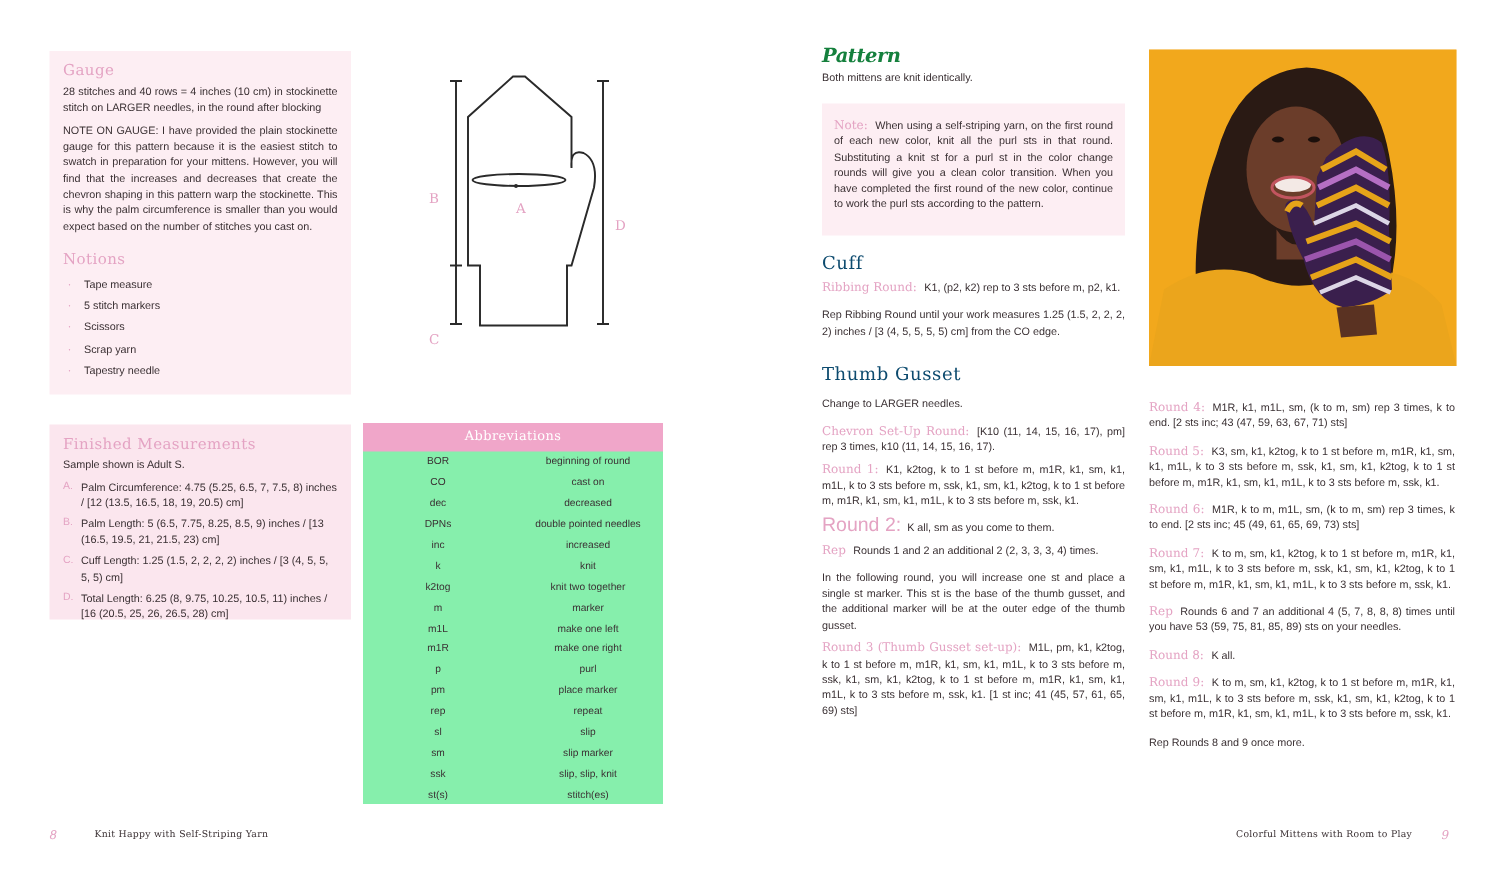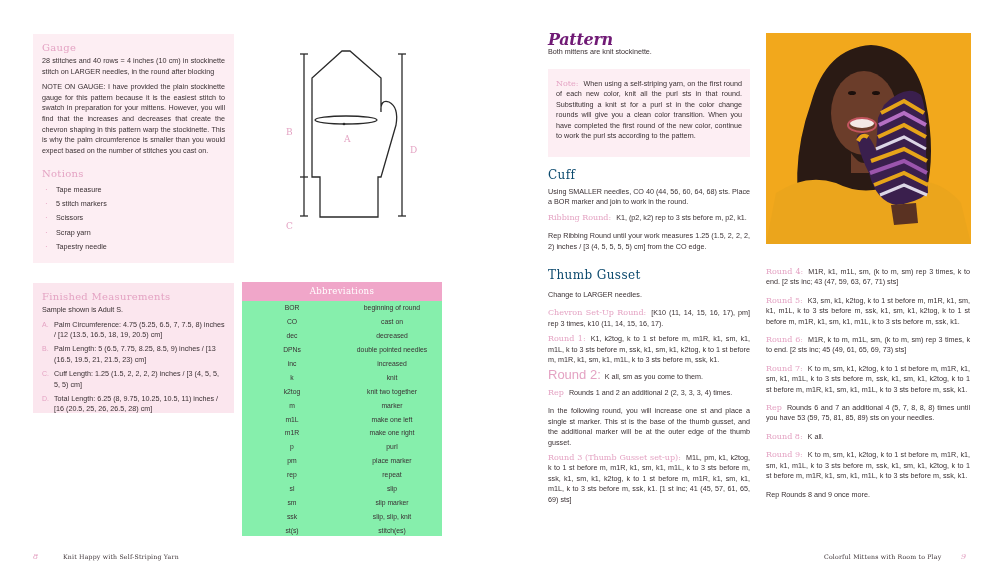--- a/index.html
+++ b/index.html
@@ -37,21 +37,21 @@
   .abbr-head { height: 19px; background: #f0a6c9; color: #fff; text-align: center; font-family: "DejaVu Serif", serif; font-size: 8.6px; line-height: 19px; letter-spacing: 0.3px; }
   .abbr-row { display: flex; height: 13.9px; align-items: center; font-size: 6.8px; color: #3a3033; }
   .abbr-row .abbr-k { width: 100px; text-align: center; }
   .abbr-row .abbr-v { flex: 1; text-align: center; }
 
   
   .folio { position: absolute; top: 552px; font-family: "DejaVu Serif", serif; font-style: italic; color: #e4a3c3; font-size: 8px; }
   .footer-text { position: absolute; top: 553px; font-family: "DejaVu Serif", serif; font-size: 6.2px; color: #3a3033; letter-spacing: 0.2px; }
 
   
-  .pattern-title { position: absolute; left: 548px; top: 30px; font-family: "DejaVu Serif", serif; font-style: italic; font-size: 16px; color: #701a75; font-weight: bold; letter-spacing: -0.3px; }
+  .pattern-title { position: absolute; left: 548px; top: 30px; font-family: "DejaVu Serif", serif; font-style: italic; font-size: 13px; color: #15803d; font-weight: bold; letter-spacing: -0.3px; }
   .pattern-sub { position: absolute; left: 548px; top: 47px; font-size: 7.2px; color: #3a3033; }
   .note-box { position: absolute; left: 548px; top: 69px; width: 202px; height: 88px; background: #fdeef3; padding: 10px 8px 8px 8px; }
   .note-box .para { line-height: 10.4px; }
   .inline-label { font-family: "DejaVu Serif", serif; color: #e4a3c3; font-size: 8px; margin-right: 5px; }
 
   .col-r1 { position: absolute; left: 548px; width: 202px; }
   .col-r2 { position: absolute; left: 766px; width: 204px; }
   .sec-title { font-family: "DejaVu Serif", serif; color: #0c4a6e; font-size: 12px; letter-spacing: 0.4px; }
   .big-label { font-family: "Liberation Sans", sans-serif; color: #e4a3c3; font-size: 13px; margin-right: 4px; }
   .r-para { font-size: 7.2px; line-height: 10.4px; text-align: justify; color: #3a3033; }
@@ -220,29 +220,28 @@
           <span class="abbr-v">stitch(es)</span>
         </div>
       </div>
   </div>
 
   <div class="folio" style="left:33px;">8</div>
   <div class="footer-text" style="left:63px;">Knit Happy with Self-Striping Yarn</div>
 </div>
 
 <div class="pattern-title">Pattern</div>
-<div class="pattern-sub">Both mittens are knit stockinette.</div>
+<div class="pattern-sub">Both mittens are knit identically.</div>
 
 <div class="note-box">
   <p class="para"><span class="inline-label">Note:</span><span>When using a self-striping yarn, on the first round of each new color, knit all the purl sts in that round. Substituting a knit st for a purl st in the color change rounds will give you a clean color transition. When you have completed the first round of the new color, continue to work the purl sts according to the pattern.</span></p>
 </div>
 
 <div class="col-r1" style="top:168px;">
   <div class="sec-title">Cuff</div>
-  <p class="r-para gap4">Using SMALLER needles, CO 40 (44, 56, 60, 64, 68) sts. Place a BOR marker and join to work in the round.</p>
   <p class="r-para gap4"><span class="inline-label">Ribbing Round:</span><span>K1, (p2, k2) rep to 3 sts before m, p2, k1.</span></p>
   <p class="r-para gap8">Rep Ribbing Round until your work measures 1.25 (1.5, 2, 2, 2, 2) inches / [3 (4, 5, 5, 5, 5) cm] from the CO edge.</p>
 
   <div class="sec-title" style="margin-top:16px;">Thumb Gusset</div>
   <p class="r-para gap8">Change to LARGER needles.</p>
   <p class="r-para gap8"><span class="inline-label">Chevron Set-Up Round:</span><span>[K10 (11, 14, 15, 16, 17), pm] rep 3 times, k10 (11, 14, 15, 16, 17).</span></p>
   <p class="r-para gap4"><span class="inline-label">Round 1:</span><span>K1, k2tog, k to 1 st before m, m1R, k1, sm, k1, m1L, k to 3 sts before m, ssk, k1, sm, k1, k2tog, k to 1 st before m, m1R, k1, sm, k1, m1L, k to 3 sts before m, ssk, k1.</span></p>
   <p class="r-para gap4"><span class="big-label">Round 2:</span><span>K all, sm as you come to them.</span></p>
   <p class="r-para gap4"><span class="inline-label">Rep</span><span>Rounds 1 and 2 an additional 2 (2, 3, 3, 3, 4) times.</span></p>
   <p class="r-para gap8">In the following round, you will increase one st and place a single st marker. This st is the base of the thumb gusset, and the additional marker will be at the outer edge of the thumb gusset.</p>

